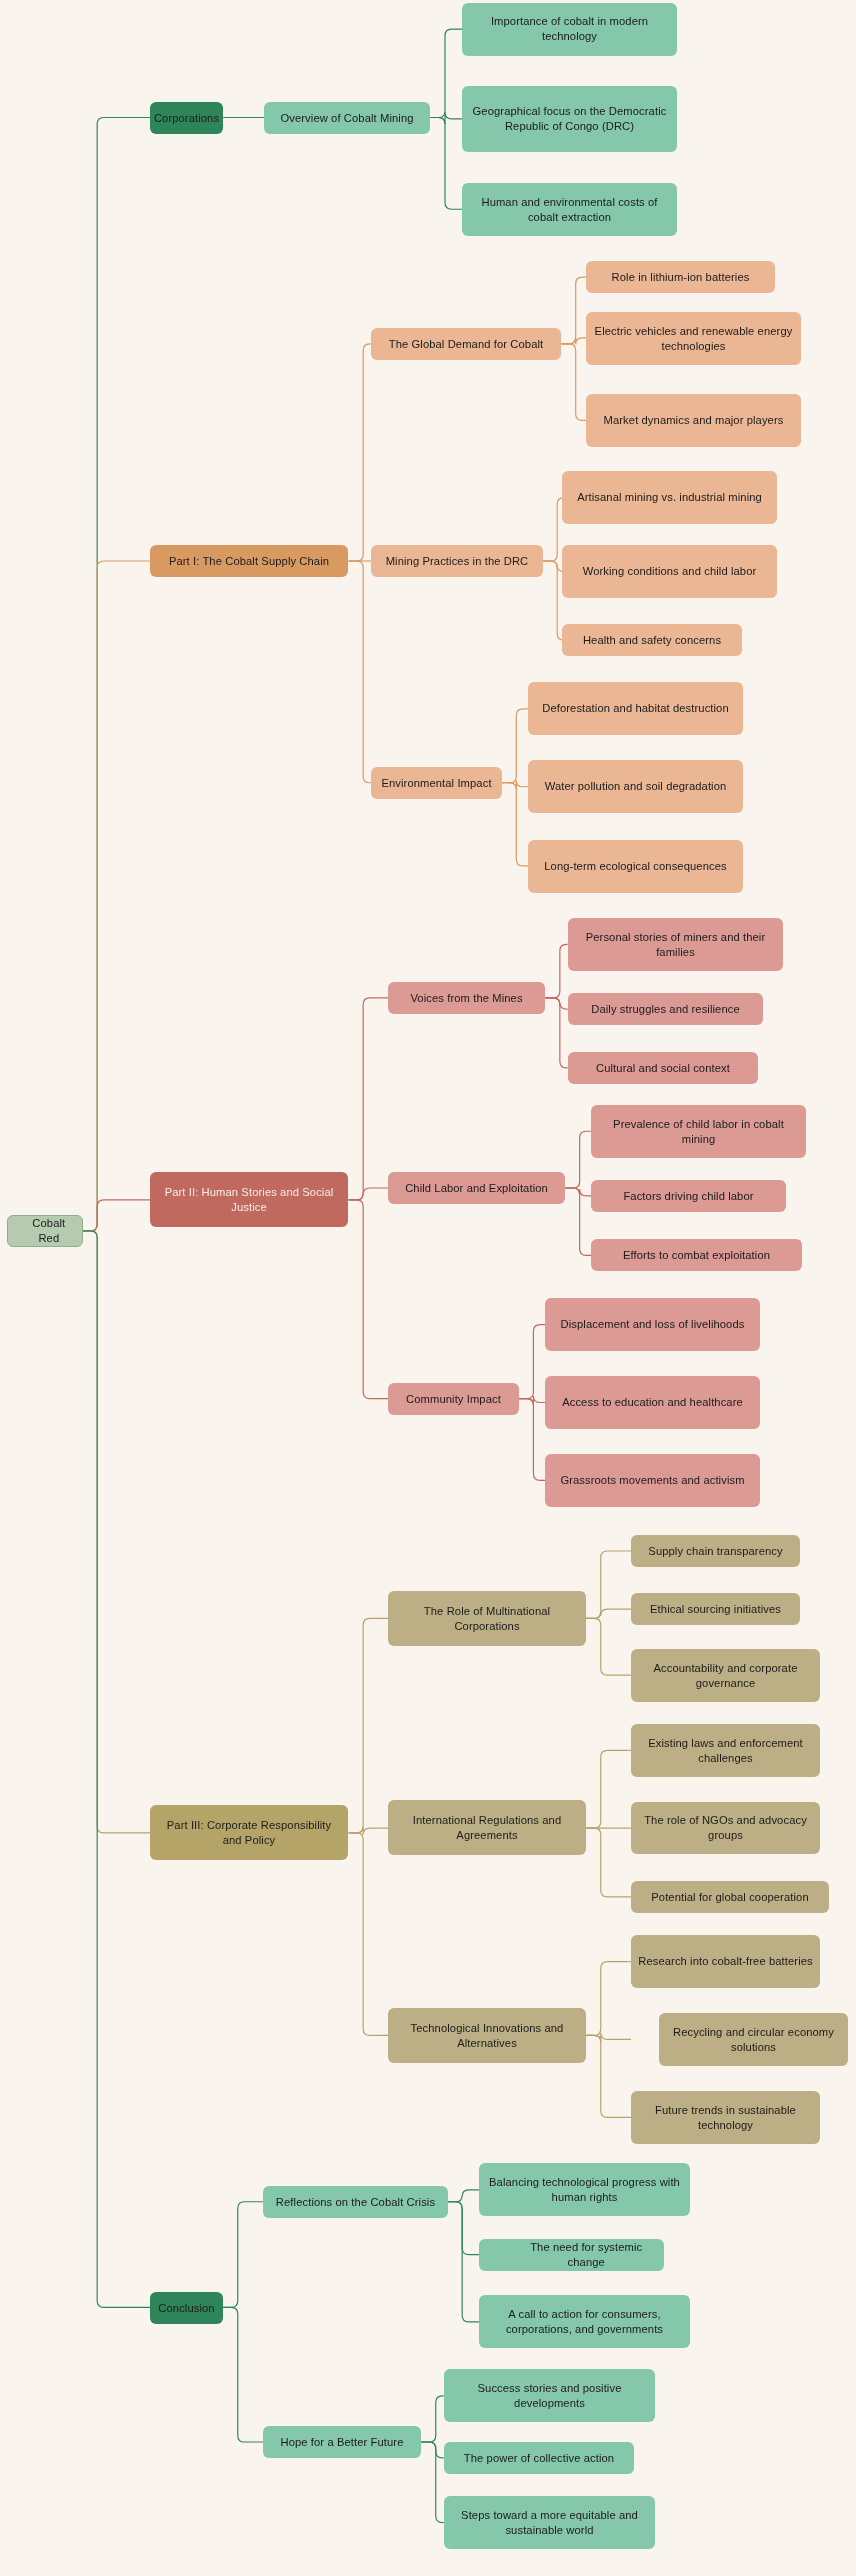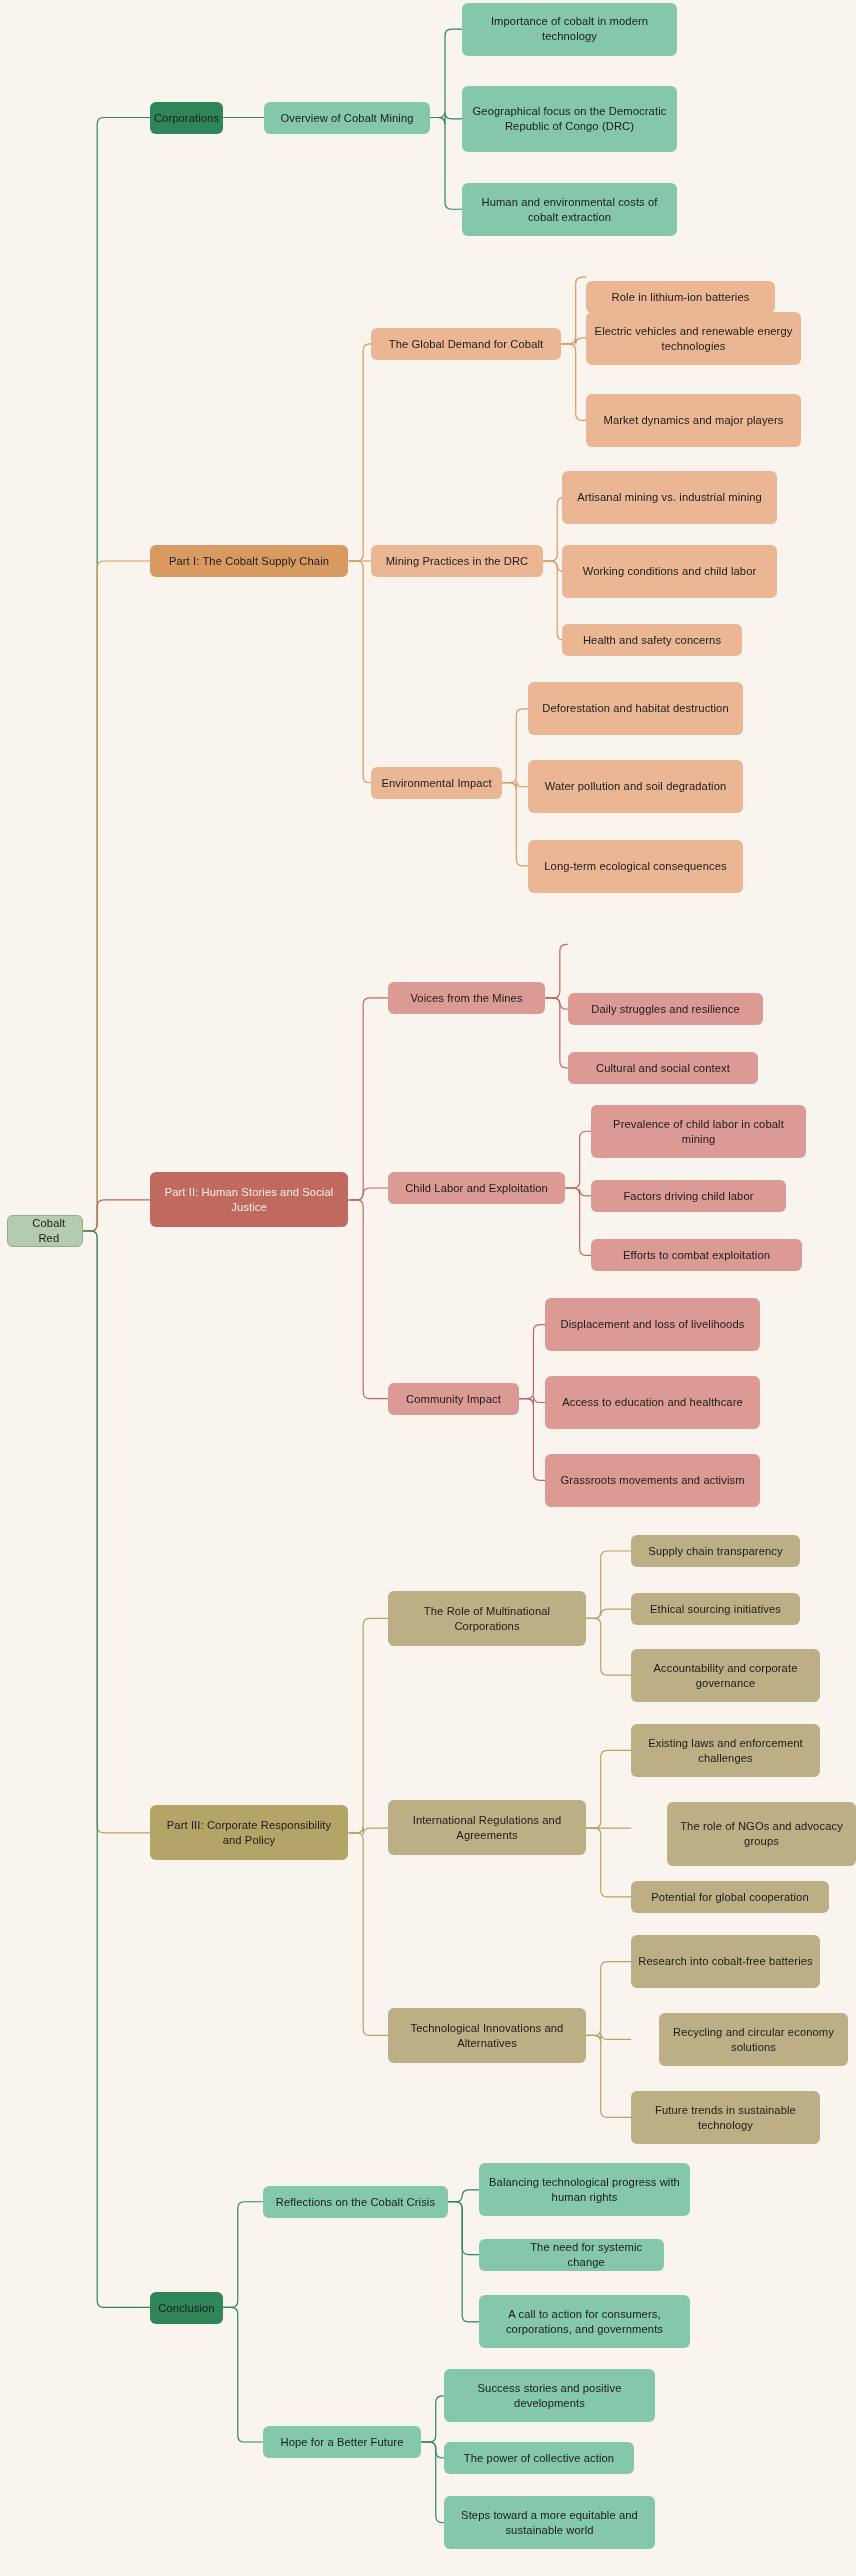--- a/index.html
+++ b/index.html
@@ -103,21 +103,21 @@
     </div>
     <div class="node lvl3" style="left: 462px; top: 183px; width: 215px; height: 53px; background: rgb(132, 199, 171);">
       <span>Human and environmental costs of cobalt extraction</span>
     </div>
     <div class="node lvl1" style="left: 150px; top: 545px; width: 198px; height: 32px; background: rgb(217, 154, 98);">
       <span>Part I: The Cobalt Supply Chain</span>
     </div>
     <div class="node lvl2" style="left: 371px; top: 328px; width: 190px; height: 32px; background: rgb(234, 182, 148);">
       <span>The Global Demand for Cobalt</span>
     </div>
-    <div class="node lvl3" style="left: 586px; top: 261px; width: 189px; height: 32px; background: rgb(234, 182, 148); margin-top: 20px;">
+    <div class="node lvl3" style="left: 586px; top: 261px; width: 189px; height: 32px; background: rgb(234, 182, 148);">
       <span>Role in lithium-ion batteries</span>
     </div>
     <div class="node lvl3" style="left: 586px; top: 312px; width: 215px; height: 53px; background: rgb(234, 182, 148);">
       <span>Electric vehicles and renewable energy technologies</span>
     </div>
     <div class="node lvl3" style="left: 586px; top: 394px; width: 215px; height: 53px; background: rgb(234, 182, 148);">
       <span>Market dynamics and major players</span>
     </div>
     <div class="node lvl2" style="left: 371px; top: 545px; width: 172px; height: 32px; background: rgb(234, 182, 148);">
       <span>Mining Practices in the DRC</span>
@@ -142,20 +142,23 @@
     </div>
     <div class="node lvl3" style="left: 528px; top: 840px; width: 215px; height: 53px; background: rgb(234, 182, 148);">
       <span>Long-term ecological consequences</span>
     </div>
     <div class="node lvl1" style="left: 150px; top: 1172px; width: 198px; height: 55px; background: rgb(192, 105, 95); color: rgb(246, 239, 232);">
       <span>Part II: Human Stories and Social Justice</span>
     </div>
     <div class="node lvl2" style="left: 388px; top: 982px; width: 157px; height: 32px; background: rgb(219, 154, 148);">
       <span>Voices from the Mines</span>
     </div>
+    <div class="node lvl3" style="left: 568px; top: 918px; width: 215px; height: 53px; background: rgb(219, 154, 148);">
+      <span>Personal stories of miners and their families</span>
+    </div>
     <div class="node lvl3" style="left: 568px; top: 993px; width: 195px; height: 32px; background: rgb(219, 154, 148);">
       <span>Daily struggles and resilience</span>
     </div>
     <div class="node lvl3" style="left: 568px; top: 1052px; width: 190px; height: 32px; background: rgb(219, 154, 148);">
       <span>Cultural and social context</span>
     </div>
     <div class="node lvl2" style="left: 388px; top: 1172px; width: 177px; height: 32px; background: rgb(219, 154, 148);">
       <span>Child Labor and Exploitation</span>
     </div>
     <div class="node lvl3" style="left: 591px; top: 1105px; width: 215px; height: 53px; background: rgb(219, 154, 148);">
@@ -193,21 +196,21 @@
     </div>
     <div class="node lvl3" style="left: 631px; top: 1649px; width: 189px; height: 53px; background: rgb(188, 175, 133);">
       <span>Accountability and corporate governance</span>
     </div>
     <div class="node lvl2" style="left: 388px; top: 1800px; width: 198px; height: 55px; background: rgb(188, 175, 133);">
       <span>International Regulations and Agreements</span>
     </div>
     <div class="node lvl3" style="left: 631px; top: 1724px; width: 189px; height: 53px; background: rgb(188, 175, 133);">
       <span>Existing laws and enforcement challenges</span>
     </div>
-    <div class="node lvl3" style="left: 631px; top: 1802px; width: 189px; height: 64px; background: rgb(188, 175, 133); margin-left: 36px;">
+    <div class="node lvl3" style="left: 631px; top: 1802px; width: 189px; height: 52px; background: rgb(188, 175, 133);">
       <span>The role of NGOs and advocacy groups</span>
     </div>
     <div class="node lvl3" style="left: 631px; top: 1881px; width: 198px; height: 32px; background: rgb(188, 175, 133);">
       <span>Potential for global cooperation</span>
     </div>
     <div class="node lvl2" style="left: 388px; top: 2008px; width: 198px; height: 55px; background: rgb(188, 175, 133);">
       <span>Technological Innovations and Alternatives</span>
     </div>
     <div class="node lvl3" style="left: 631px; top: 1935px; width: 189px; height: 53px; background: rgb(188, 175, 133);">
       <span>Research into cobalt-free batteries</span>

